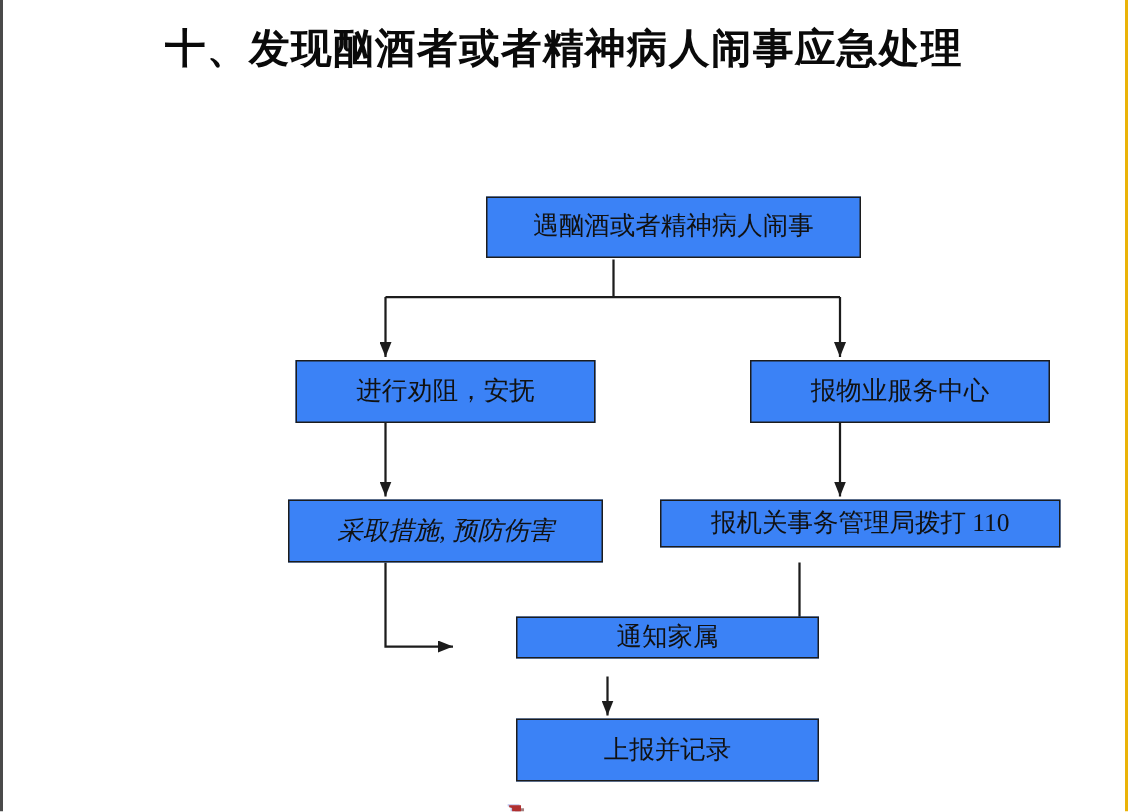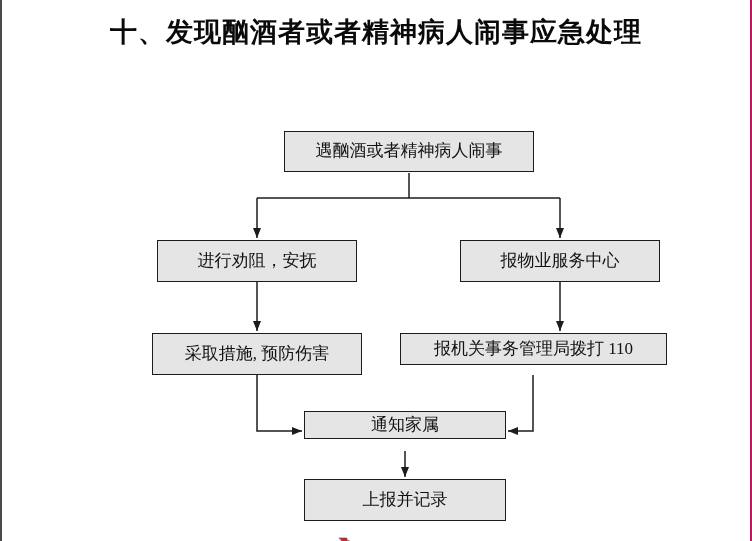--- a/index.html
+++ b/index.html
@@ -5,55 +5,56 @@
   * { box-sizing: border-box; margin: 0; padding: 0; }
   html, body { background: #ffffff; }
   body { font-family: "Liberation Serif", serif; }
 
   .canvas {
     position: relative;
     width: 752px;
     height: 541px;
     background: #ffffff;
     border-left: 2px solid #4a4a4a;
-    border-right: 2px solid #be185d;
+    border-right: 2px solid #eab308;
     overflow: hidden;
   }
 
   .page-title {
     position: absolute;
     top: 14px;
     left: 0;
     width: 100%;
     text-align: center;
     font-family: "Liberation Sans", sans-serif;
     font-weight: 700;
     font-size: 27px;
     letter-spacing: 1px;
     color: #0a0a0a;
   }
 
   .flow-node {
     position: absolute;
     border: 1.5px solid #1c1c1c;
-    background: #e5e5e5;
+    background: #3b82f6;
     display: flex;
     align-items: center;
     justify-content: center;
     font-size: 17px;
     color: #111111;
     text-align: center;
     line-height: 1.2;
     z-index: 2;
+    margin-left: 40px;
   }
 
   .node-start   { left: 282px; top: 131px; width: 250px; height: 41px; }
   .node-left1   { left: 155px; top: 240px; width: 200px; height: 42px; }
   .node-right1  { left: 458px; top: 240px; width: 200px; height: 42px; }
-  .node-left2   { left: 150px; top: 333px; width: 210px; height: 42px; }
+  .node-left2   { left: 150px; top: 333px; width: 210px; height: 42px; font-style: italic; }
   .node-right2  { left: 398px; top: 333px; width: 267px; height: 32px; }
   .node-notify  { left: 302px; top: 411px; width: 202px; height: 28px; }
   .node-record  { left: 302px; top: 479px; width: 202px; height: 42px; }
 
   .connector-layer {
     position: absolute;
     left: 0; top: 0;
     width: 752px; height: 541px;
     z-index: 1;
     pointer-events: none;

